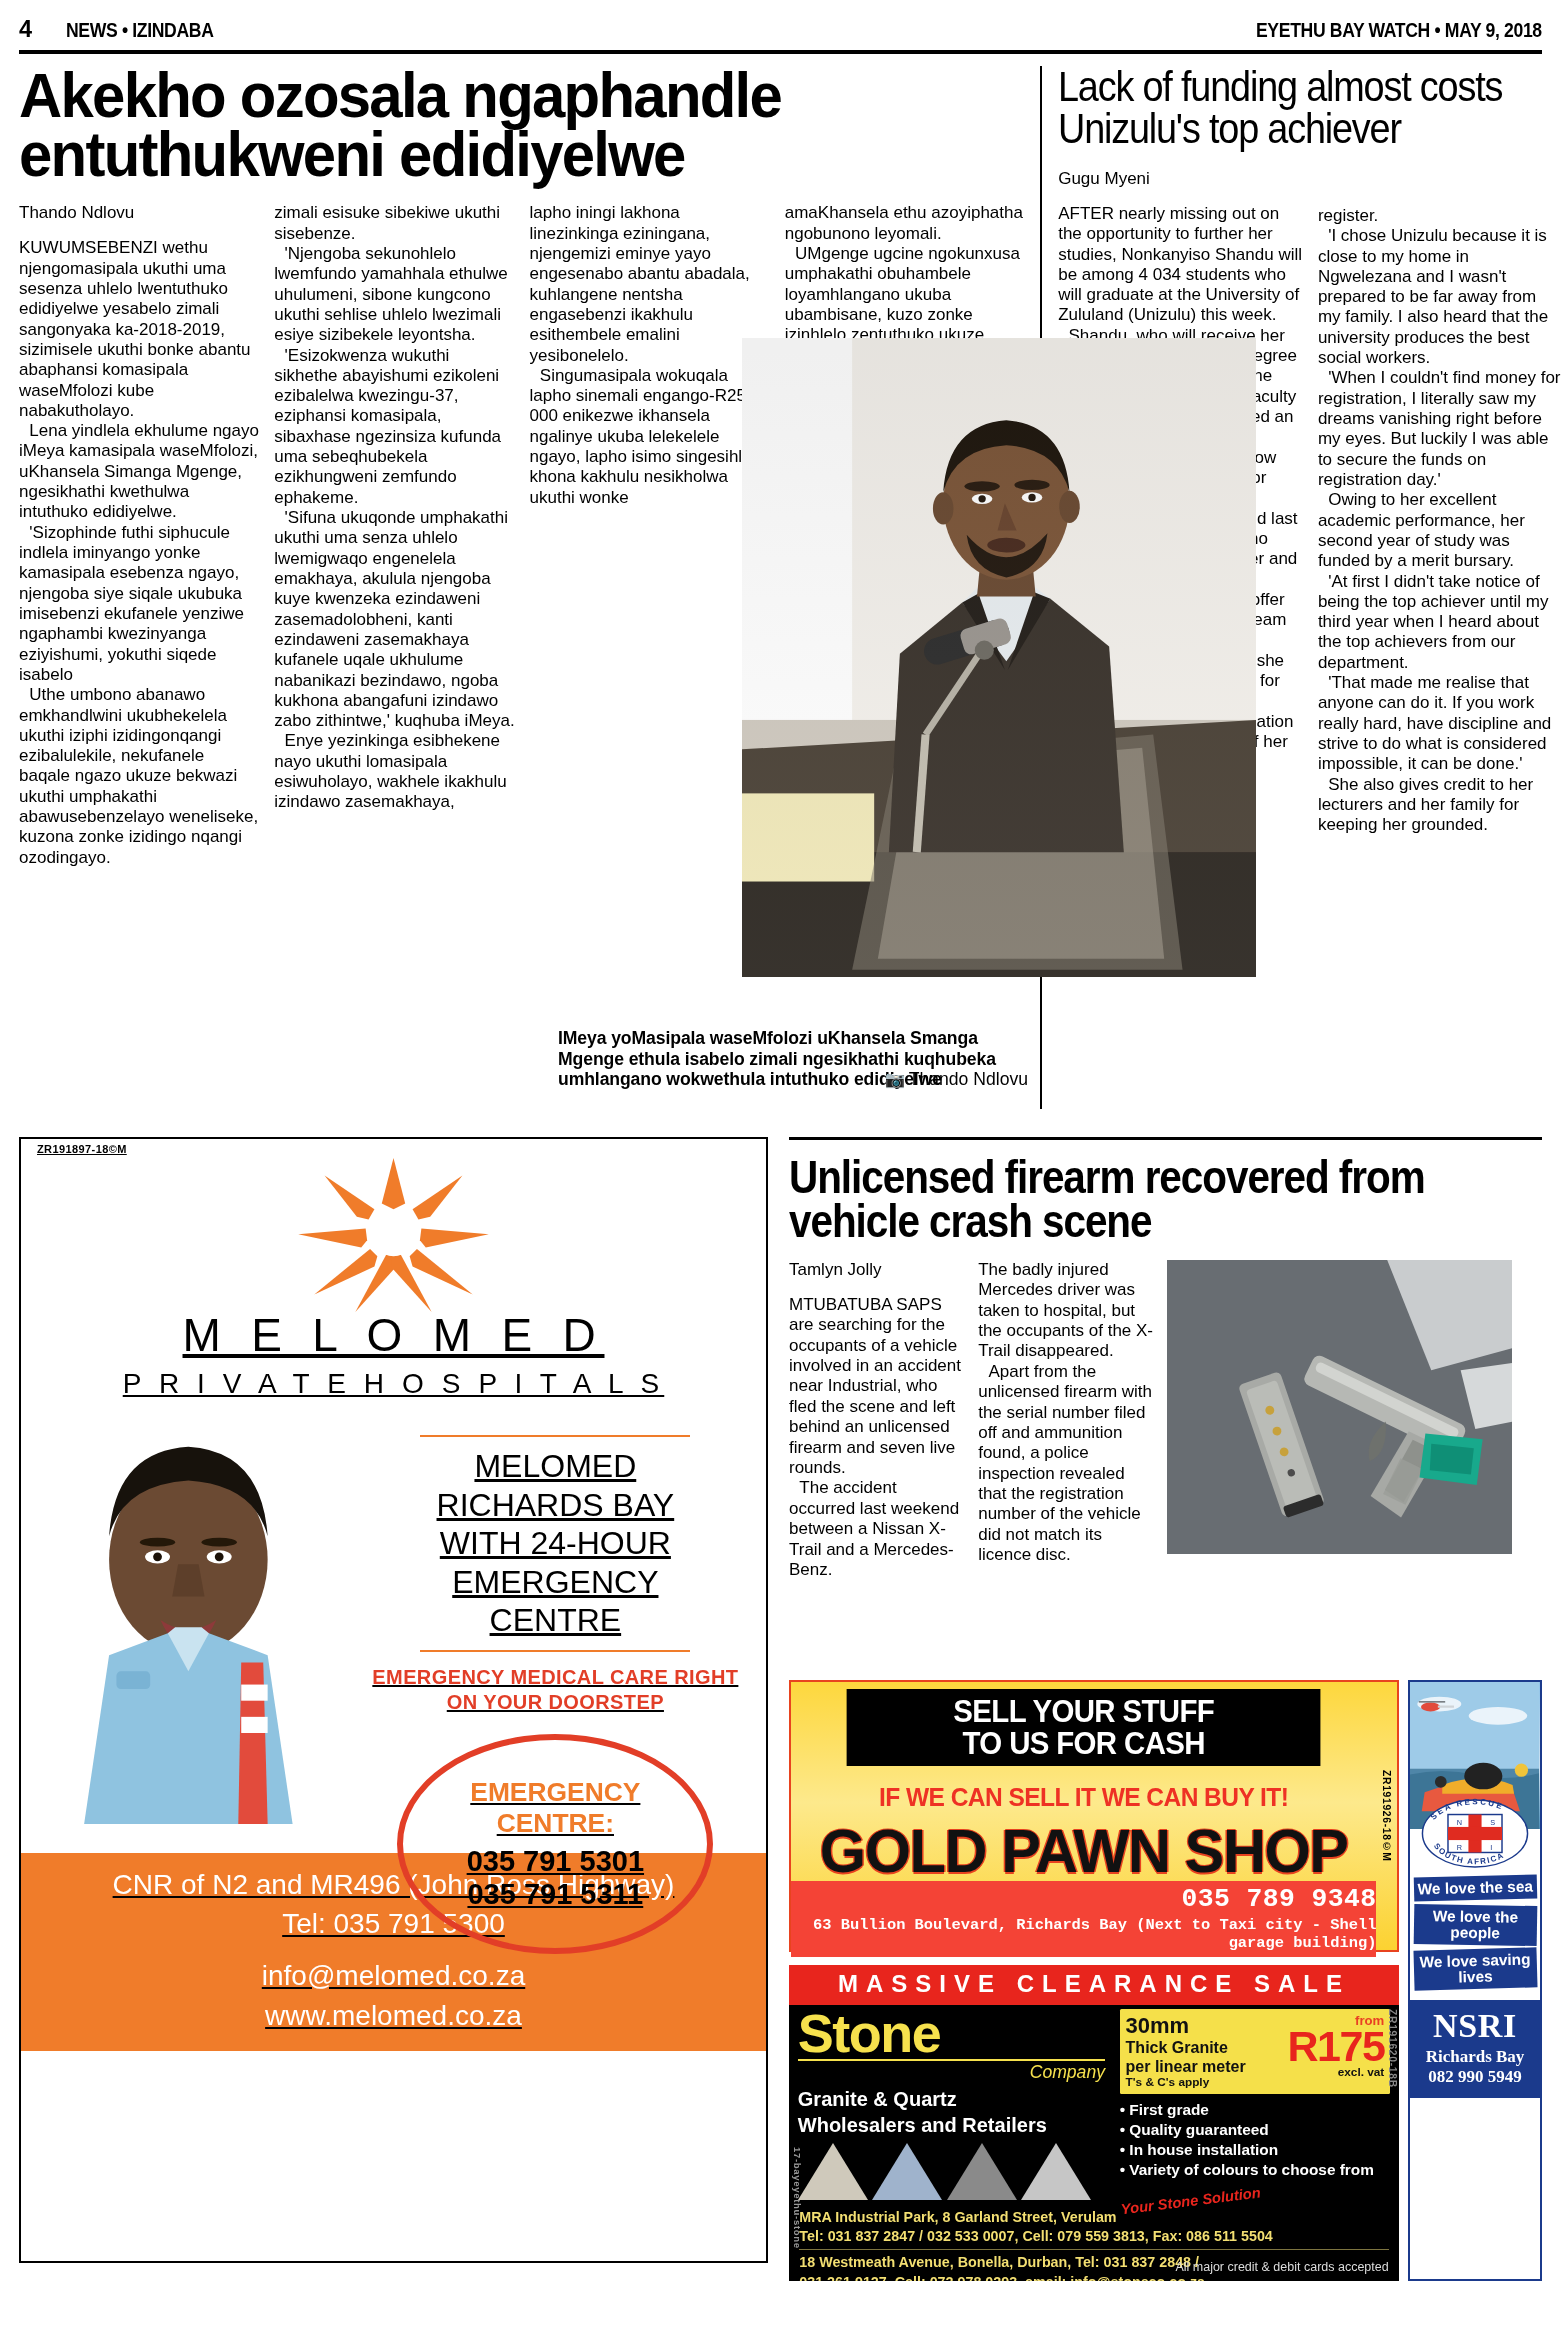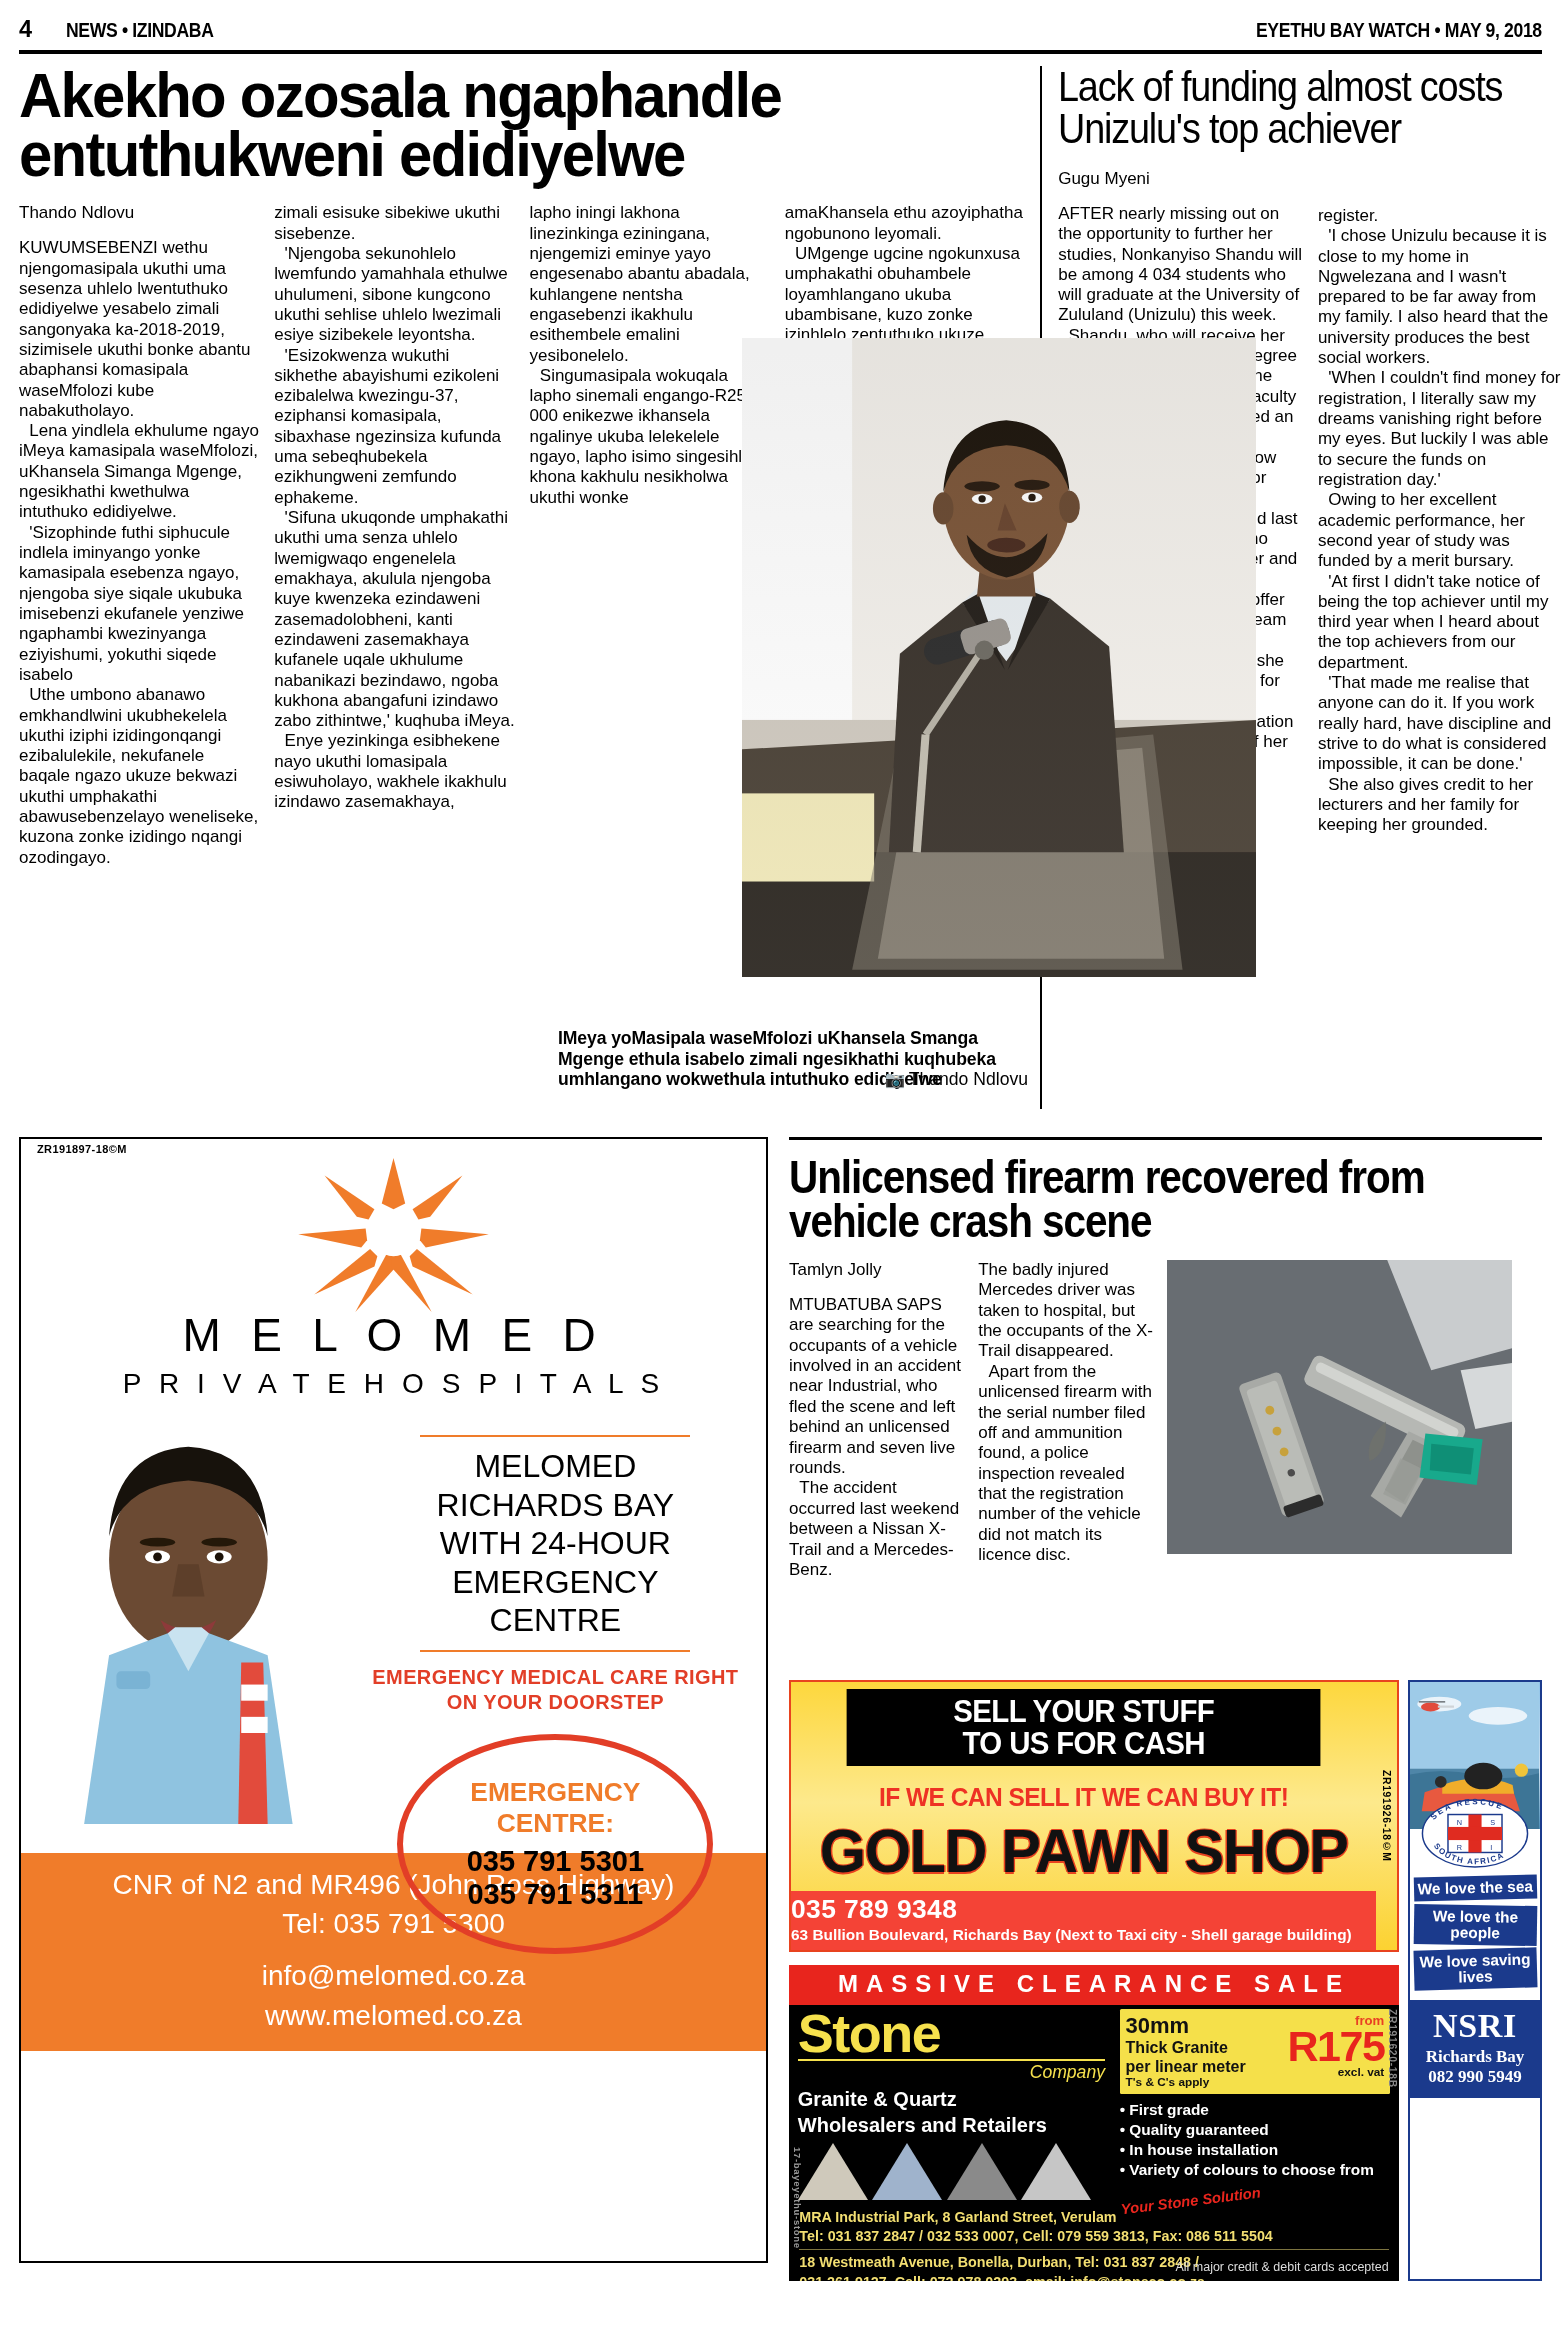--- a/index.html
+++ b/index.html
@@ -69,21 +69,21 @@
   .photo-caption {
     font-weight: bold; font-size: 17.6px; line-height: 1.17;
     letter-spacing: -0.1px;
   }
   .cap-credit { font-weight: normal; }
 
   
   .bottom-zone { position: absolute; left: 19px; top: 1137px; width: 1523px; }
   .melomed-ad {
     position: absolute; left: 0; top: 0; width: 749px; height: 1126px;
-    border: 2.2px solid #000; background: #fff; overflow: hidden;
+    border: 2.2px solid #000; background: #fff; overflow: hidden; text-decoration: underline;
   }
   .admark {
     font-family: "Liberation Sans", sans-serif; font-weight: bold;
     font-size: 11px; letter-spacing: 0.4px; padding: 4.4px 0 0 16px;
   }
   .admark-v {
     writing-mode: vertical-rl; font-weight: bold; font-size: 10.3px;
     letter-spacing: 0.7px;
   }
 
@@ -119,21 +119,21 @@
     color: #ee3124; font-weight: bold; font-size: 26.4px; text-align: center;
     margin-top: 16px; letter-spacing: -0.6px; transform: scaleX(0.93);
   }
   .pawn-title {
     font-weight: bold; font-size: 62px; text-align: center; color: #111;
     line-height: 0.95; margin-top: 8.8px; letter-spacing: -1.5px;
     transform: scaleX(0.96);
     text-shadow: 1.5px 0 0 #e8431f, -1.5px 0 0 #e8431f, 0 1.5px 0 #e8431f, 0 -1.5px 0 #e8431f;
   }
   .pawn-footer {
-    background: #f44336; color: #fff; margin-top: auto; text-align: left; padding: 2.9px 0 5.9px;
+    background: #f44336; color: #fff; margin-top: auto; text-align: right; padding: 2.9px 0 5.9px; font-family: Liberation Mono, monospace;
   }
   .pawn-phone { font-weight: bold; font-size: 26.4px; letter-spacing: 0.4px; }
   .pawn-addr { font-weight: bold; font-size: 15.4px; margin-top: 1.5px; }
   .pawn-code { width: 20.6px; display: flex; align-items: center; justify-content: center; }
 
   
   .stone-ad {
     position: absolute; left: 770px; top: 828px; width: 610px; height: 316px;
     background: #000; color: #fff; overflow: hidden;
   }

